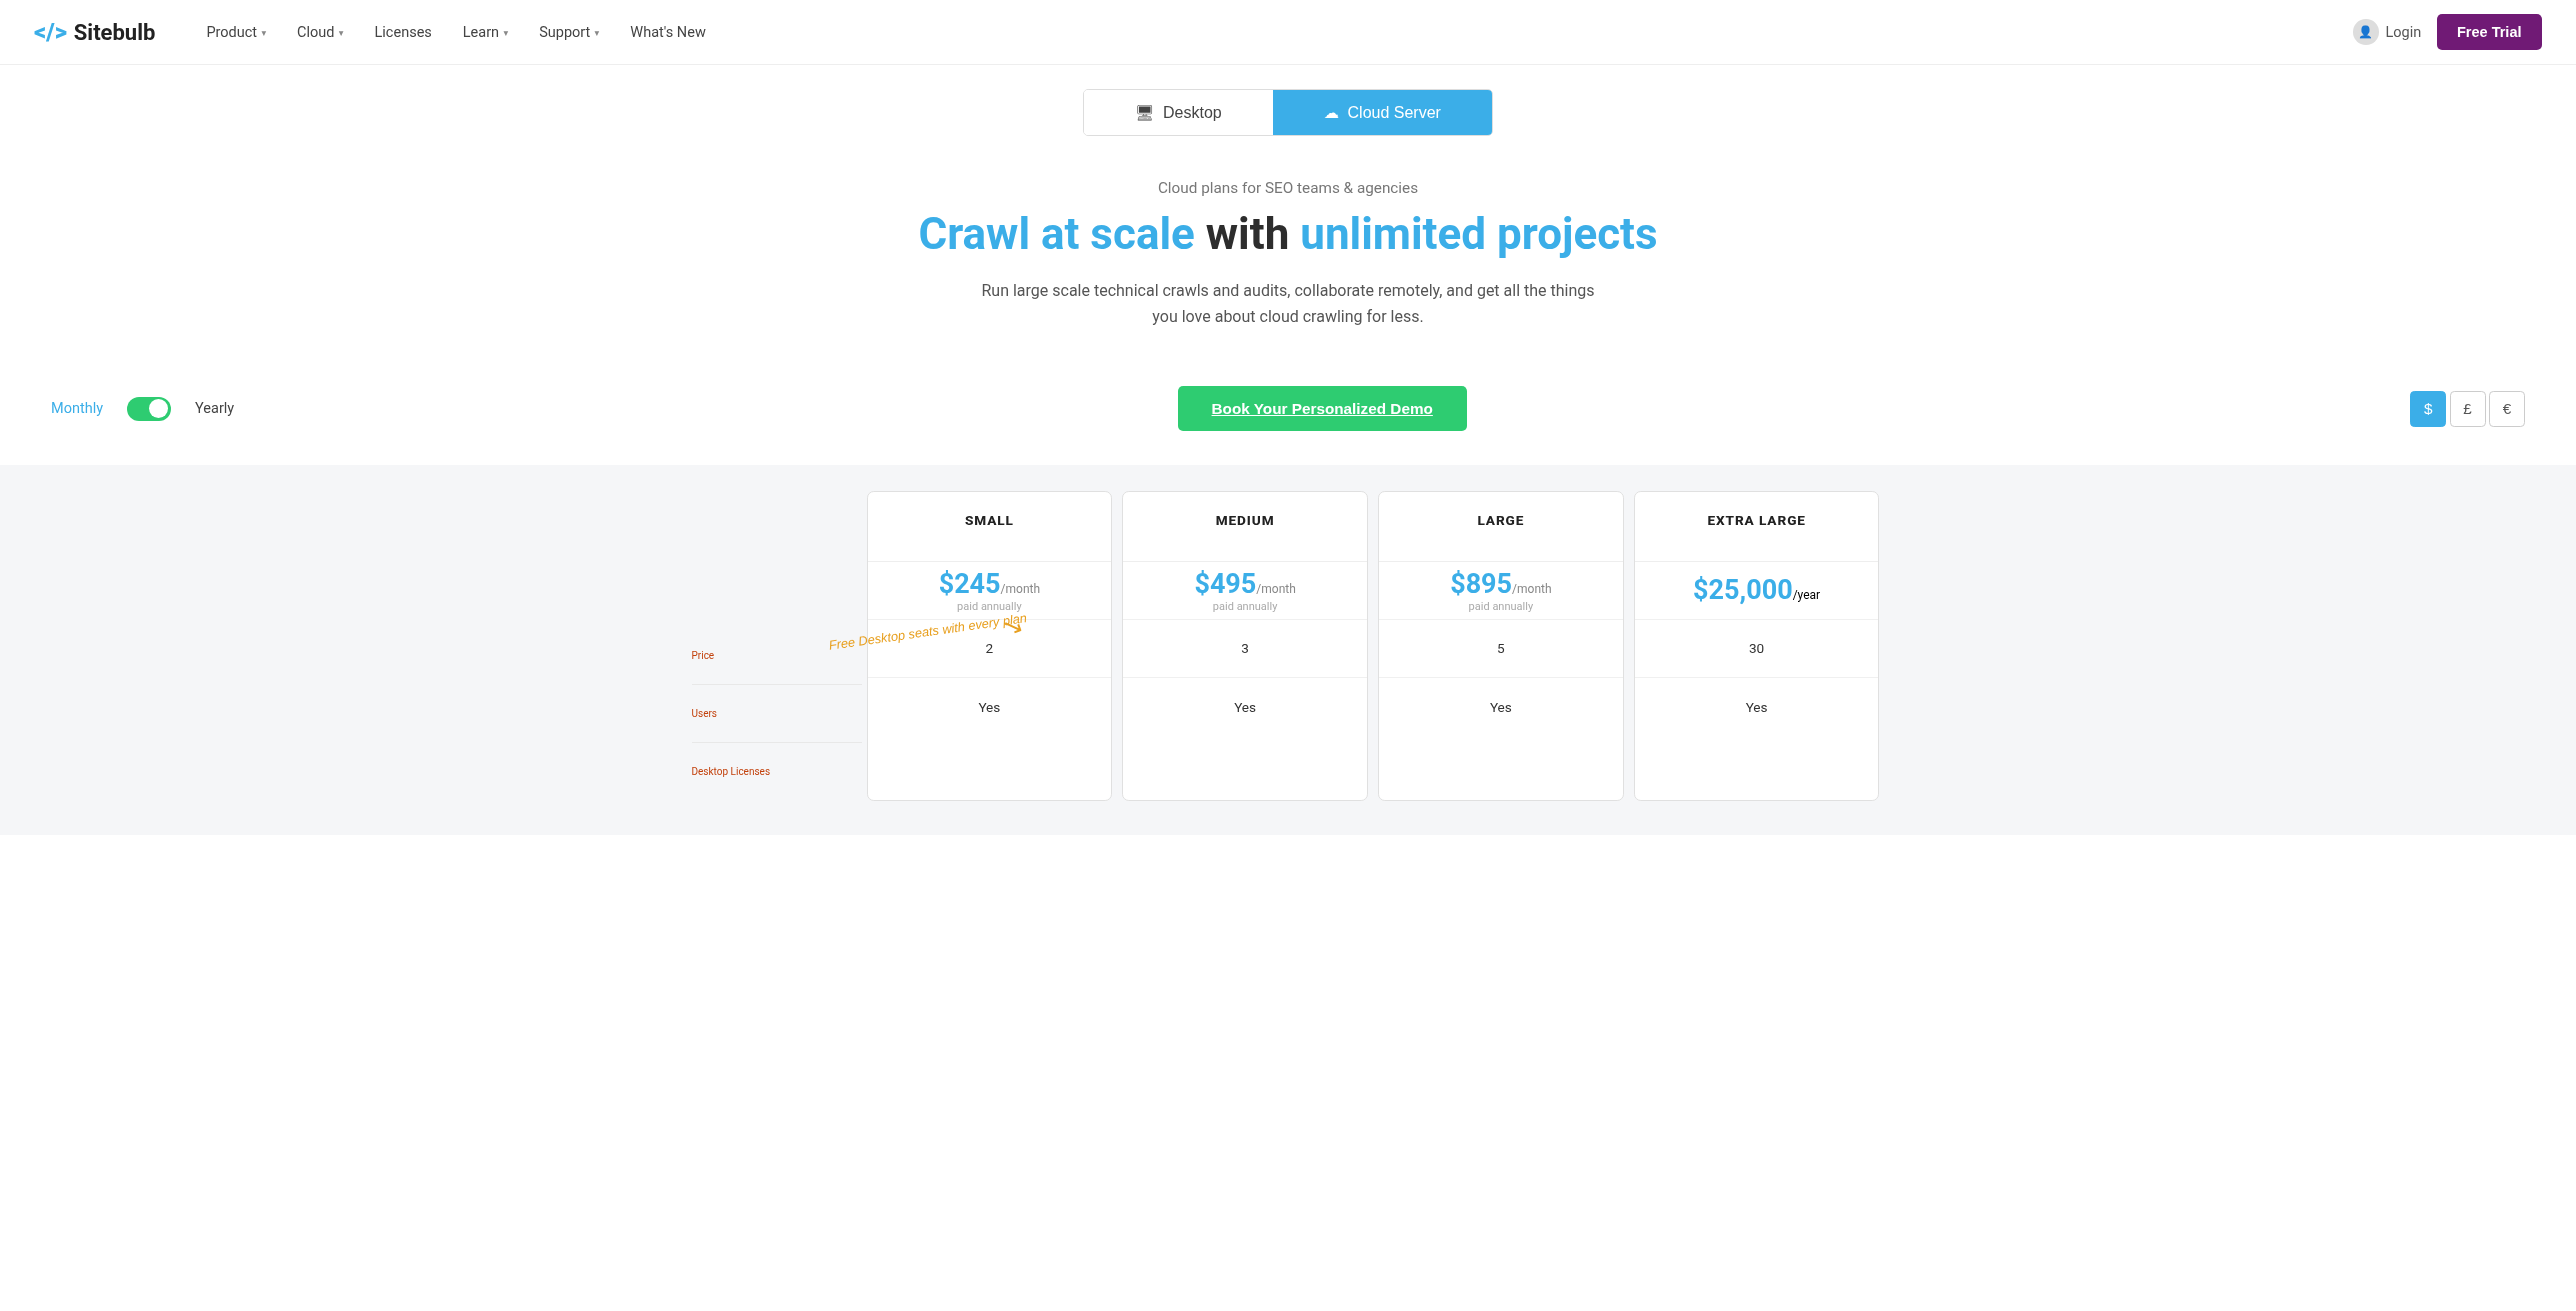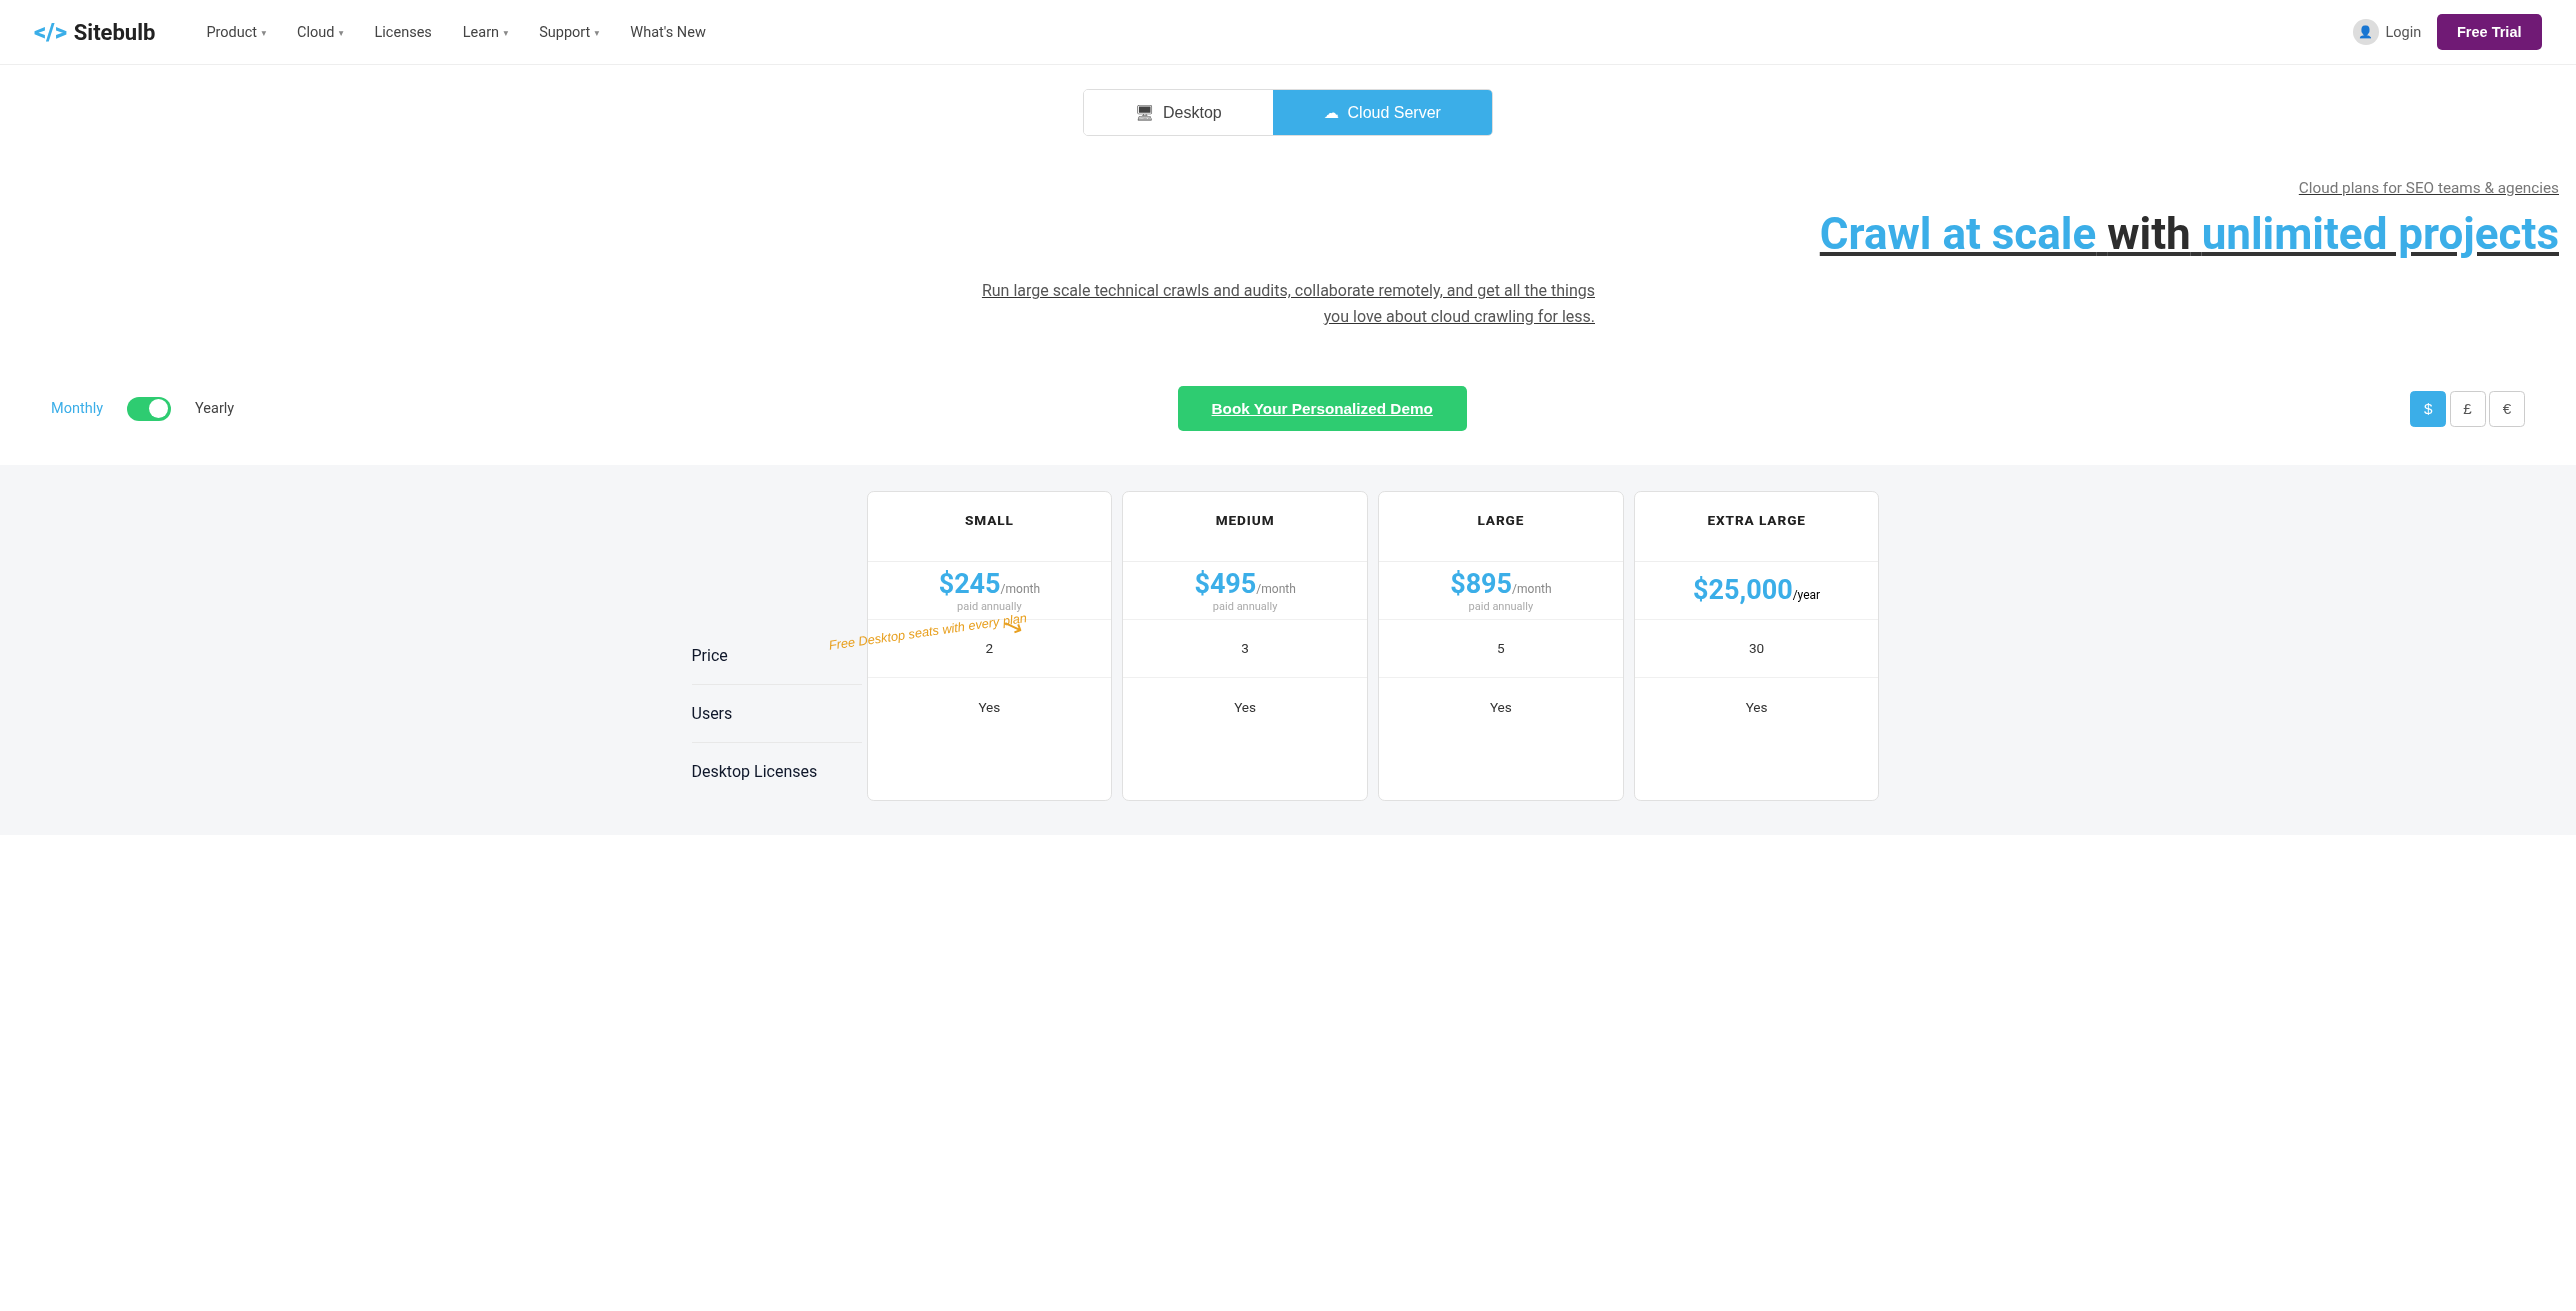--- a/index.html
+++ b/index.html
@@ -106,23 +106,22 @@
       font-weight: 500;
     }
     .tab-btn.active {
       background: #3baee8;
       color: #fff;
     }
     .tab-icon { font-size: 15.3px; }
 
     
     .hero {
-      text-align: right;
+      text-align: center;
       padding: 34px 17px 25.6px;
-      text-decoration: underline;
     }
     .hero-sub {
       font-size: 15.3px;
       color: #777;
       margin-bottom: 12px;
     }
     .hero-title {
       font-size: 44px;
       font-weight: 700;
       line-height: 1.15;
@@ -217,22 +216,22 @@
     
     .row-labels {
       display: flex;
       flex-direction: column;
       padding-top: 68px; 
     }
     .row-label {
       height: 58px;
       display: flex;
       align-items: center;
-      font-size: 16px;
-      color: #0f172a;
+      font-size: 10px;
+      color: #c2410c;
       padding-right: 13.6px;
       border-bottom: 0.9px solid #e8e8e8;
     }
     .row-label:last-child { border-bottom: none; }
     .plan-card {
       background: #fff;
       border: 1.3px solid #e0e0e0;
       border-radius: 6.8px;
       margin: 0 5.1px;
       overflow: hidden;

